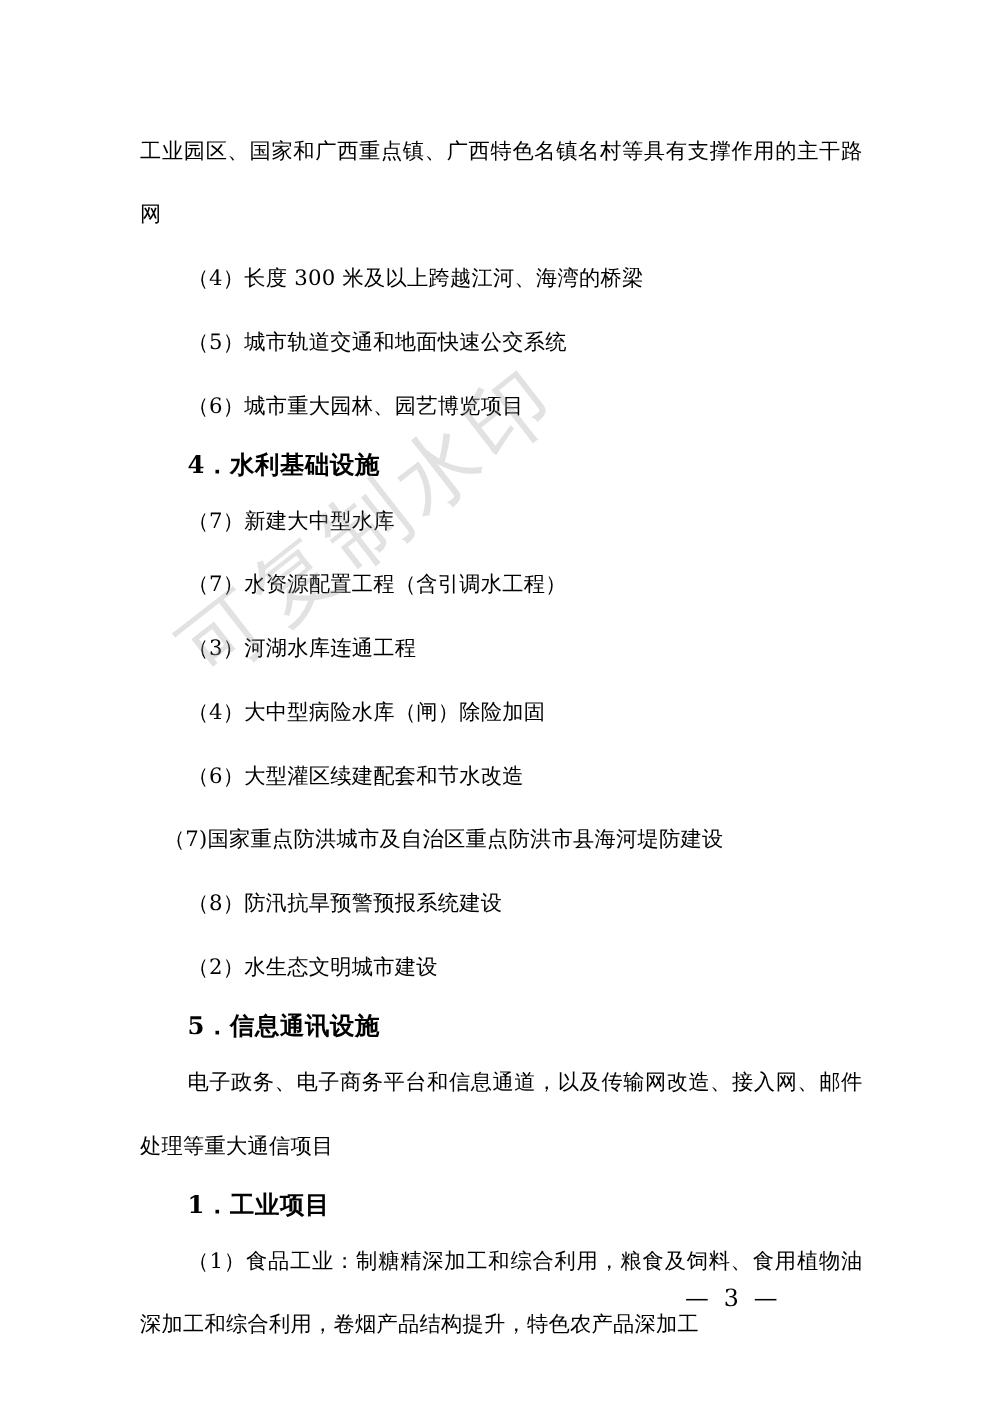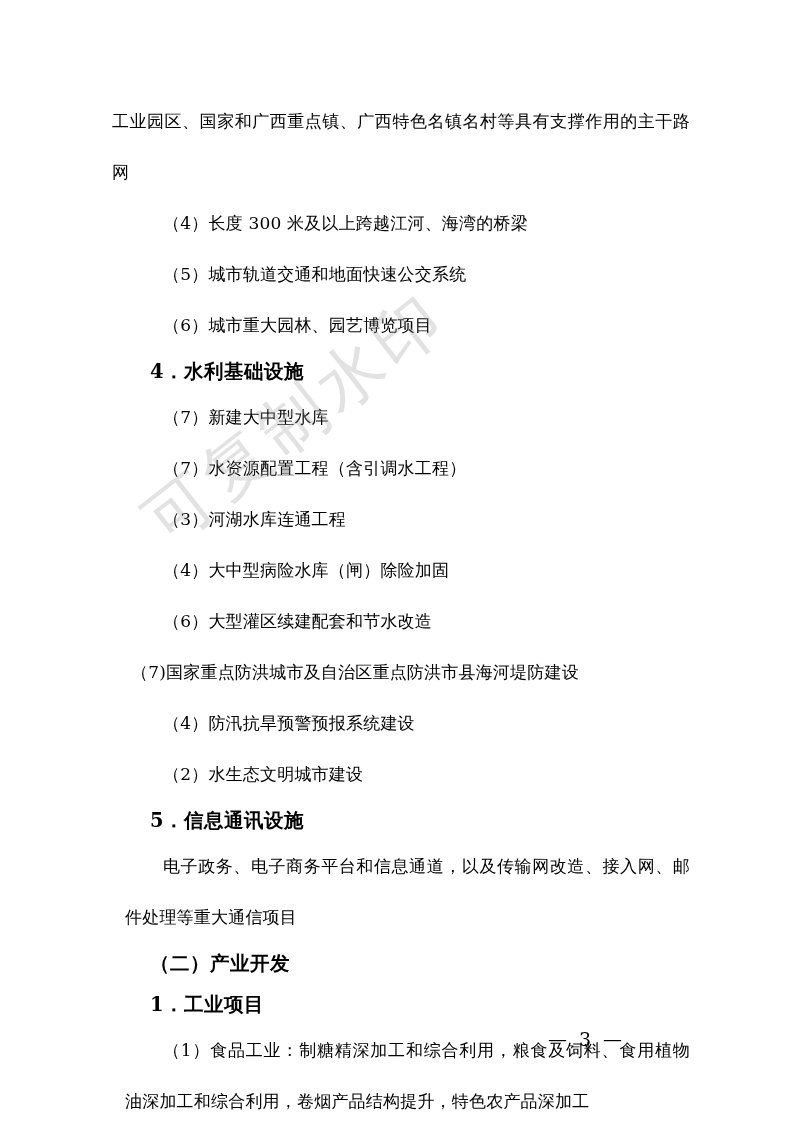--- a/index.html
+++ b/index.html
@@ -26,21 +26,20 @@
     font-size: 17px;
     line-height: 51px;
     letter-spacing: 0.2px;
     text-align: justify;
     text-justify: inter-ideograph;
     margin: 0;
     white-space: pre-wrap;
   }
   .para.indent {
     text-indent: 38px;
-    margin-left: 13px;
   }
   .para.indent-half {
     text-indent: 19px;
   }
   .heading {
     font-size: 19.5px;
     line-height: 41px;
     font-weight: bold;
     margin: 0;
     text-indent: 38px;
@@ -87,24 +86,23 @@
     <p class="para indent">（4）长度 300 米及以上跨越江河、海湾的桥梁</p>
     <p class="para indent">（5）城市轨道交通和地面快速公交系统</p>
     <p class="para indent">（6）城市重大园林、园艺博览项目</p>
     <p class="heading">4．水利基础设施</p>
     <p class="para indent">（7）新建大中型水库</p>
     <p class="para indent">（7）水资源配置工程（含引调水工程）</p>
     <p class="para indent">（3）河湖水库连通工程</p>
     <p class="para indent">（4）大中型病险水库（闸）除险加固</p>
     <p class="para indent">（6）大型灌区续建配套和节水改造</p>
     <p class="para indent-half">（7)国家重点防洪城市及自治区重点防洪市县海河堤防建设</p>
-    <p class="para indent">（4）防汛抗旱预警预报系统建设</p>
+    <p class="para indent">（8）防汛抗旱预警预报系统建设</p>
     <p class="para indent">（2）水生态文明城市建设</p>
     <p class="heading">5．信息通讯设施</p>
     <p class="para indent">电子政务、电子商务平台和信息通道，以及传输网改造、接入网、邮件处理等重大通信项目</p>
-    <p class="heading">（二）产业开发</p>
     <p class="heading">1．工业项目</p>
     <p class="para indent">（1）食品工业：制糖精深加工和综合利用，粮食及饲料、食用植物油深加工和综合利用，卷烟产品结构提升，特色农产品深加工</p>
   </div>
 
   <div class="pagenum">— 3 —</div>
 
 </div>
 
 </body></html>

